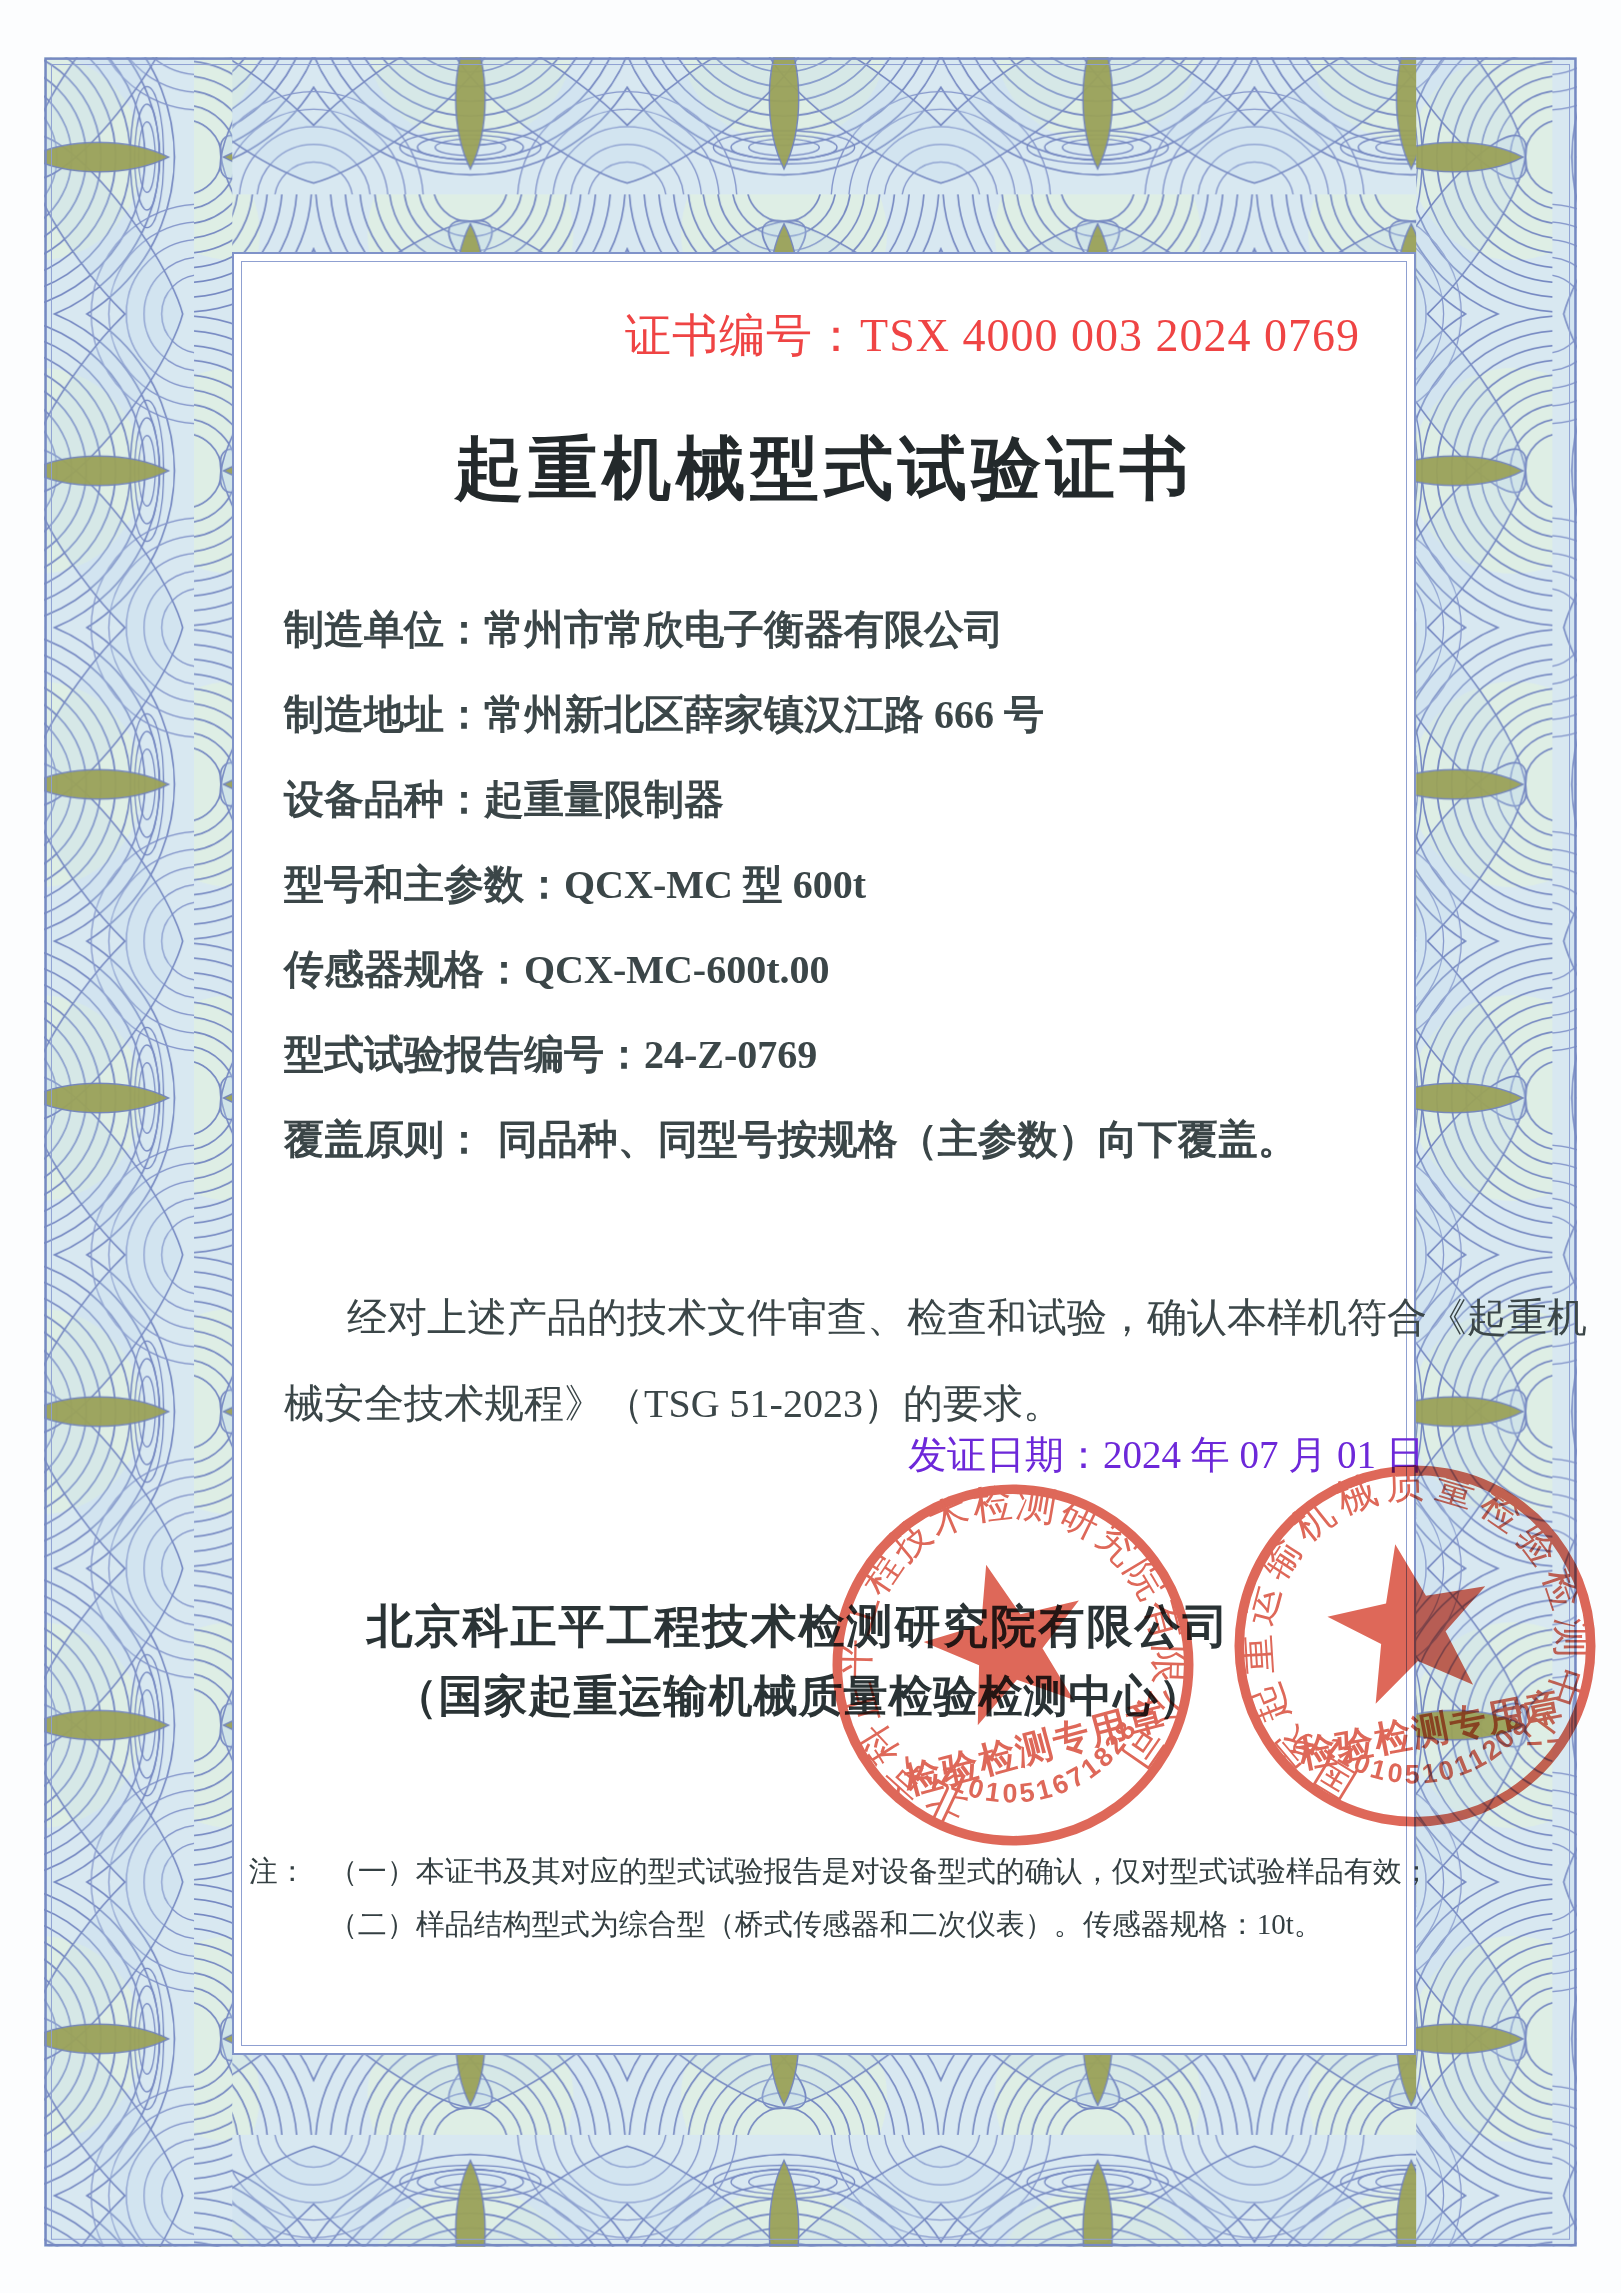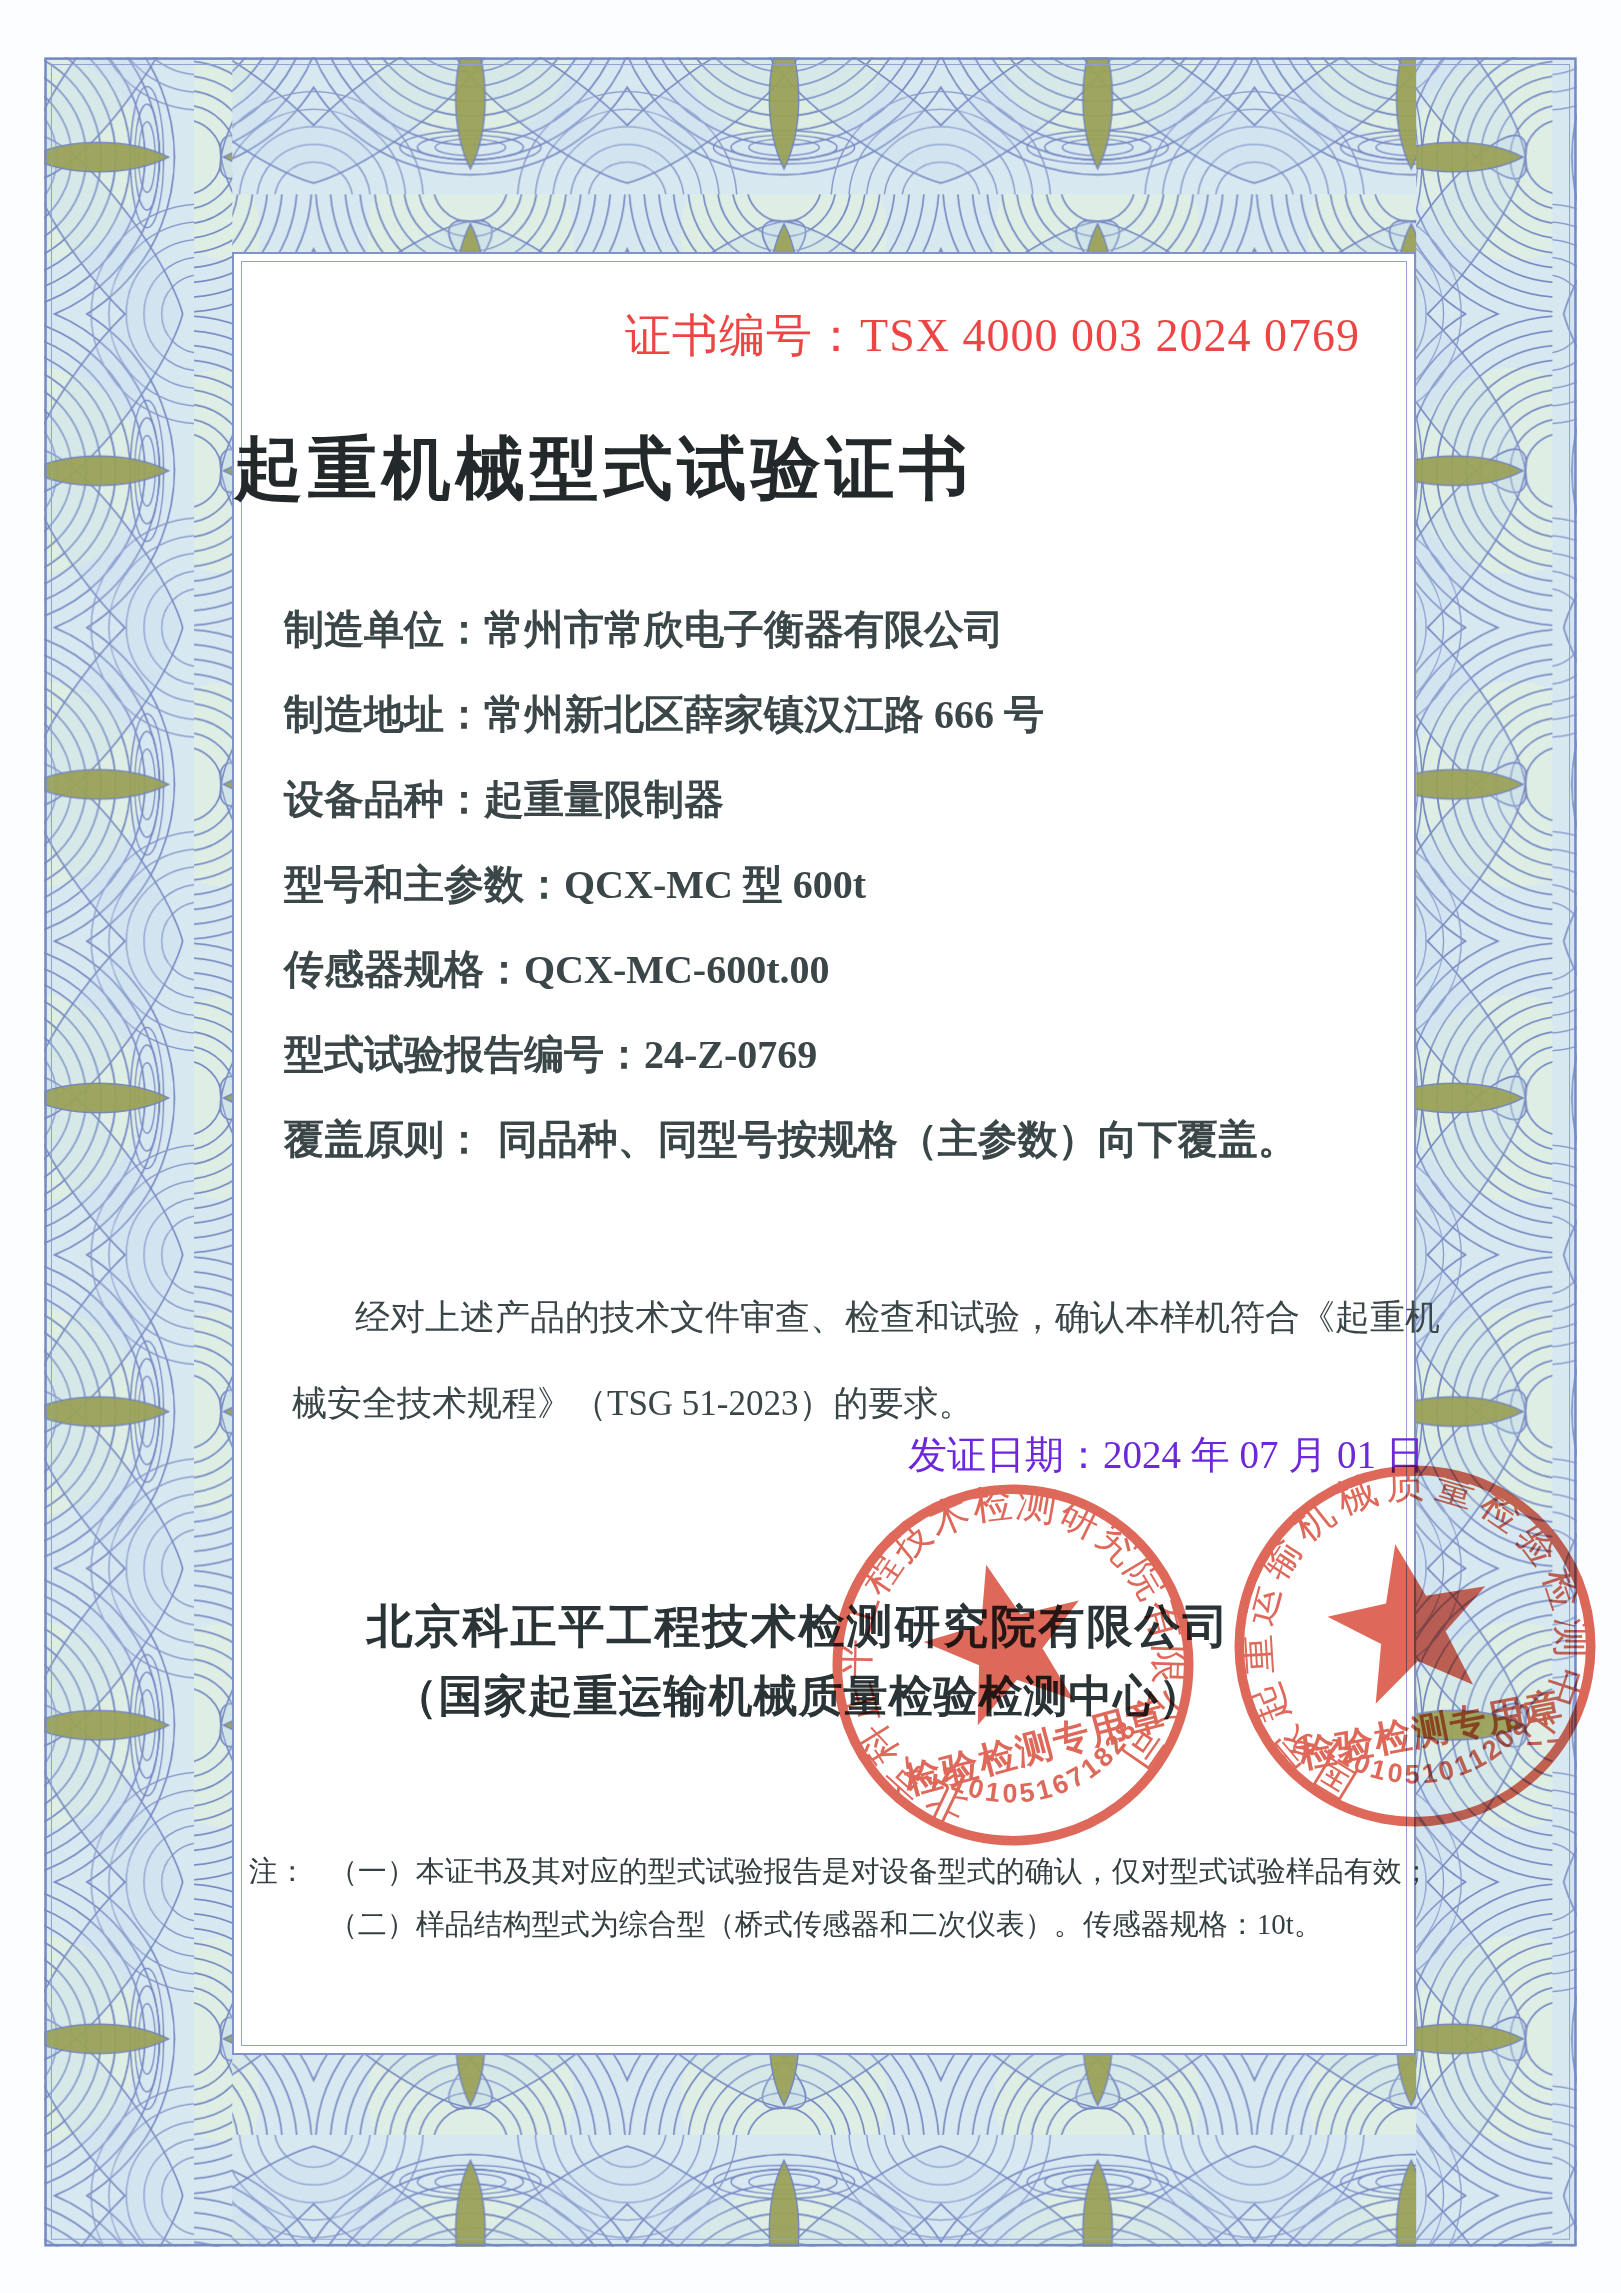--- a/index.html
+++ b/index.html
@@ -3,27 +3,27 @@
 <meta charset="utf-8">
 <style>
   html,body{margin:0;padding:0;background:#ffffff;}
   .cert{position:relative;width:1621px;height:2294px;background:#fcfdfe;overflow:hidden;
         font-family:"Liberation Serif","DejaVu Serif",serif;color:#3b4648;}
   .border-art{position:absolute;left:0;top:0;}
   .panel{position:absolute;left:232px;top:252px;width:1184px;height:1803px;background:#ffffff;
          border:2.9px solid #8093c9;box-sizing:border-box;}
   .panel::before{content:"";position:absolute;inset:6.9px;border:1px solid #8fa0d1;pointer-events:none;}
   .cert-no{position:absolute;top:51px;right:54px;font-size:46px;letter-spacing:1px;color:#ef4444;white-space:nowrap;}
-  .title{position:absolute;top:169px;left:0;width:100%;text-align:left;
+  .title{position:absolute;top:169px;left:0;width:100%;text-align:center;
          font-family:"Liberation Sans","DejaVu Sans",sans-serif;font-weight:700;
          font-size:69px;letter-spacing:4.9px;color:#23292b;}
   .fields{position:absolute;left:50px;top:355px;}
   .field{font-size:40px;line-height:42px;margin-bottom:43px;white-space:nowrap;font-weight:bold;}
   .field .gap{display:inline-block;width:13.7px;}
-  .statement{position:absolute;left:50px;top:1021px;width:1090px;font-size:35px;line-height:86px;margin-left:8px;}
+  .statement{position:absolute;left:50px;top:1021px;width:1090px;font-size:40px;line-height:86px;}
   .statement .l1{text-indent:63px;white-space:nowrap;}
   .statement .l2{white-space:nowrap;}
   .issue-date{position:absolute;left:674px;top:1174px;font-size:39px;white-space:nowrap;color:#6d28d9;}
   .issuer{position:absolute;left:0;top:1337px;width:100%;text-align:center;transform:translateX(-25.5px);
           font-family:"Liberation Sans","DejaVu Sans",sans-serif;font-weight:700;color:#2a3335;}
   .issuer .company{font-size:46px;line-height:70px;letter-spacing:2px;}
   .issuer .center{font-size:44px;line-height:70px;letter-spacing:1px;}
   .notes{position:absolute;left:14.7px;top:1591px;font-size:29px;color:#343f42;}
   .notes .row{display:flex;align-items:flex-start;}
   .notes .nlabel{width:80px;flex:0 0 80px;line-height:53px;}

